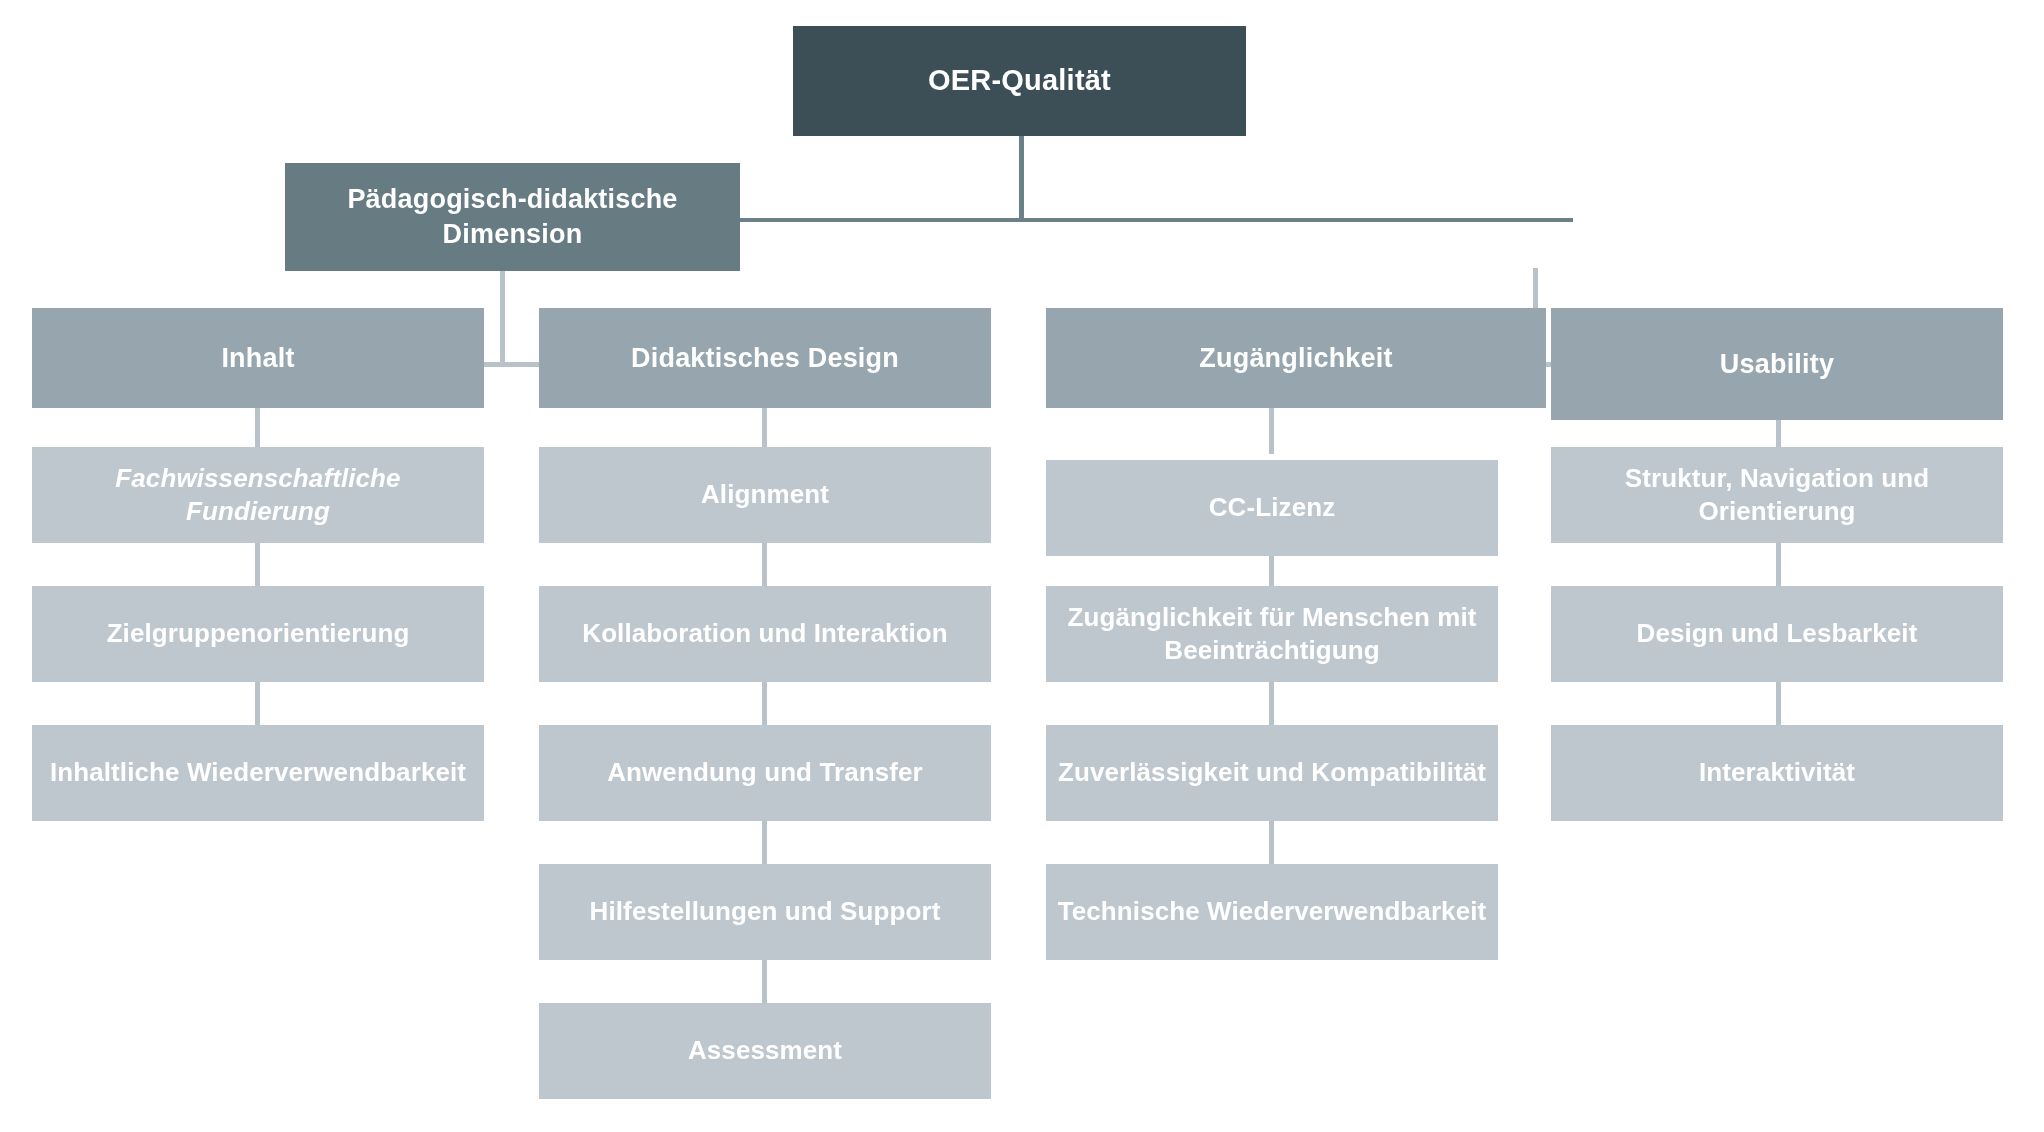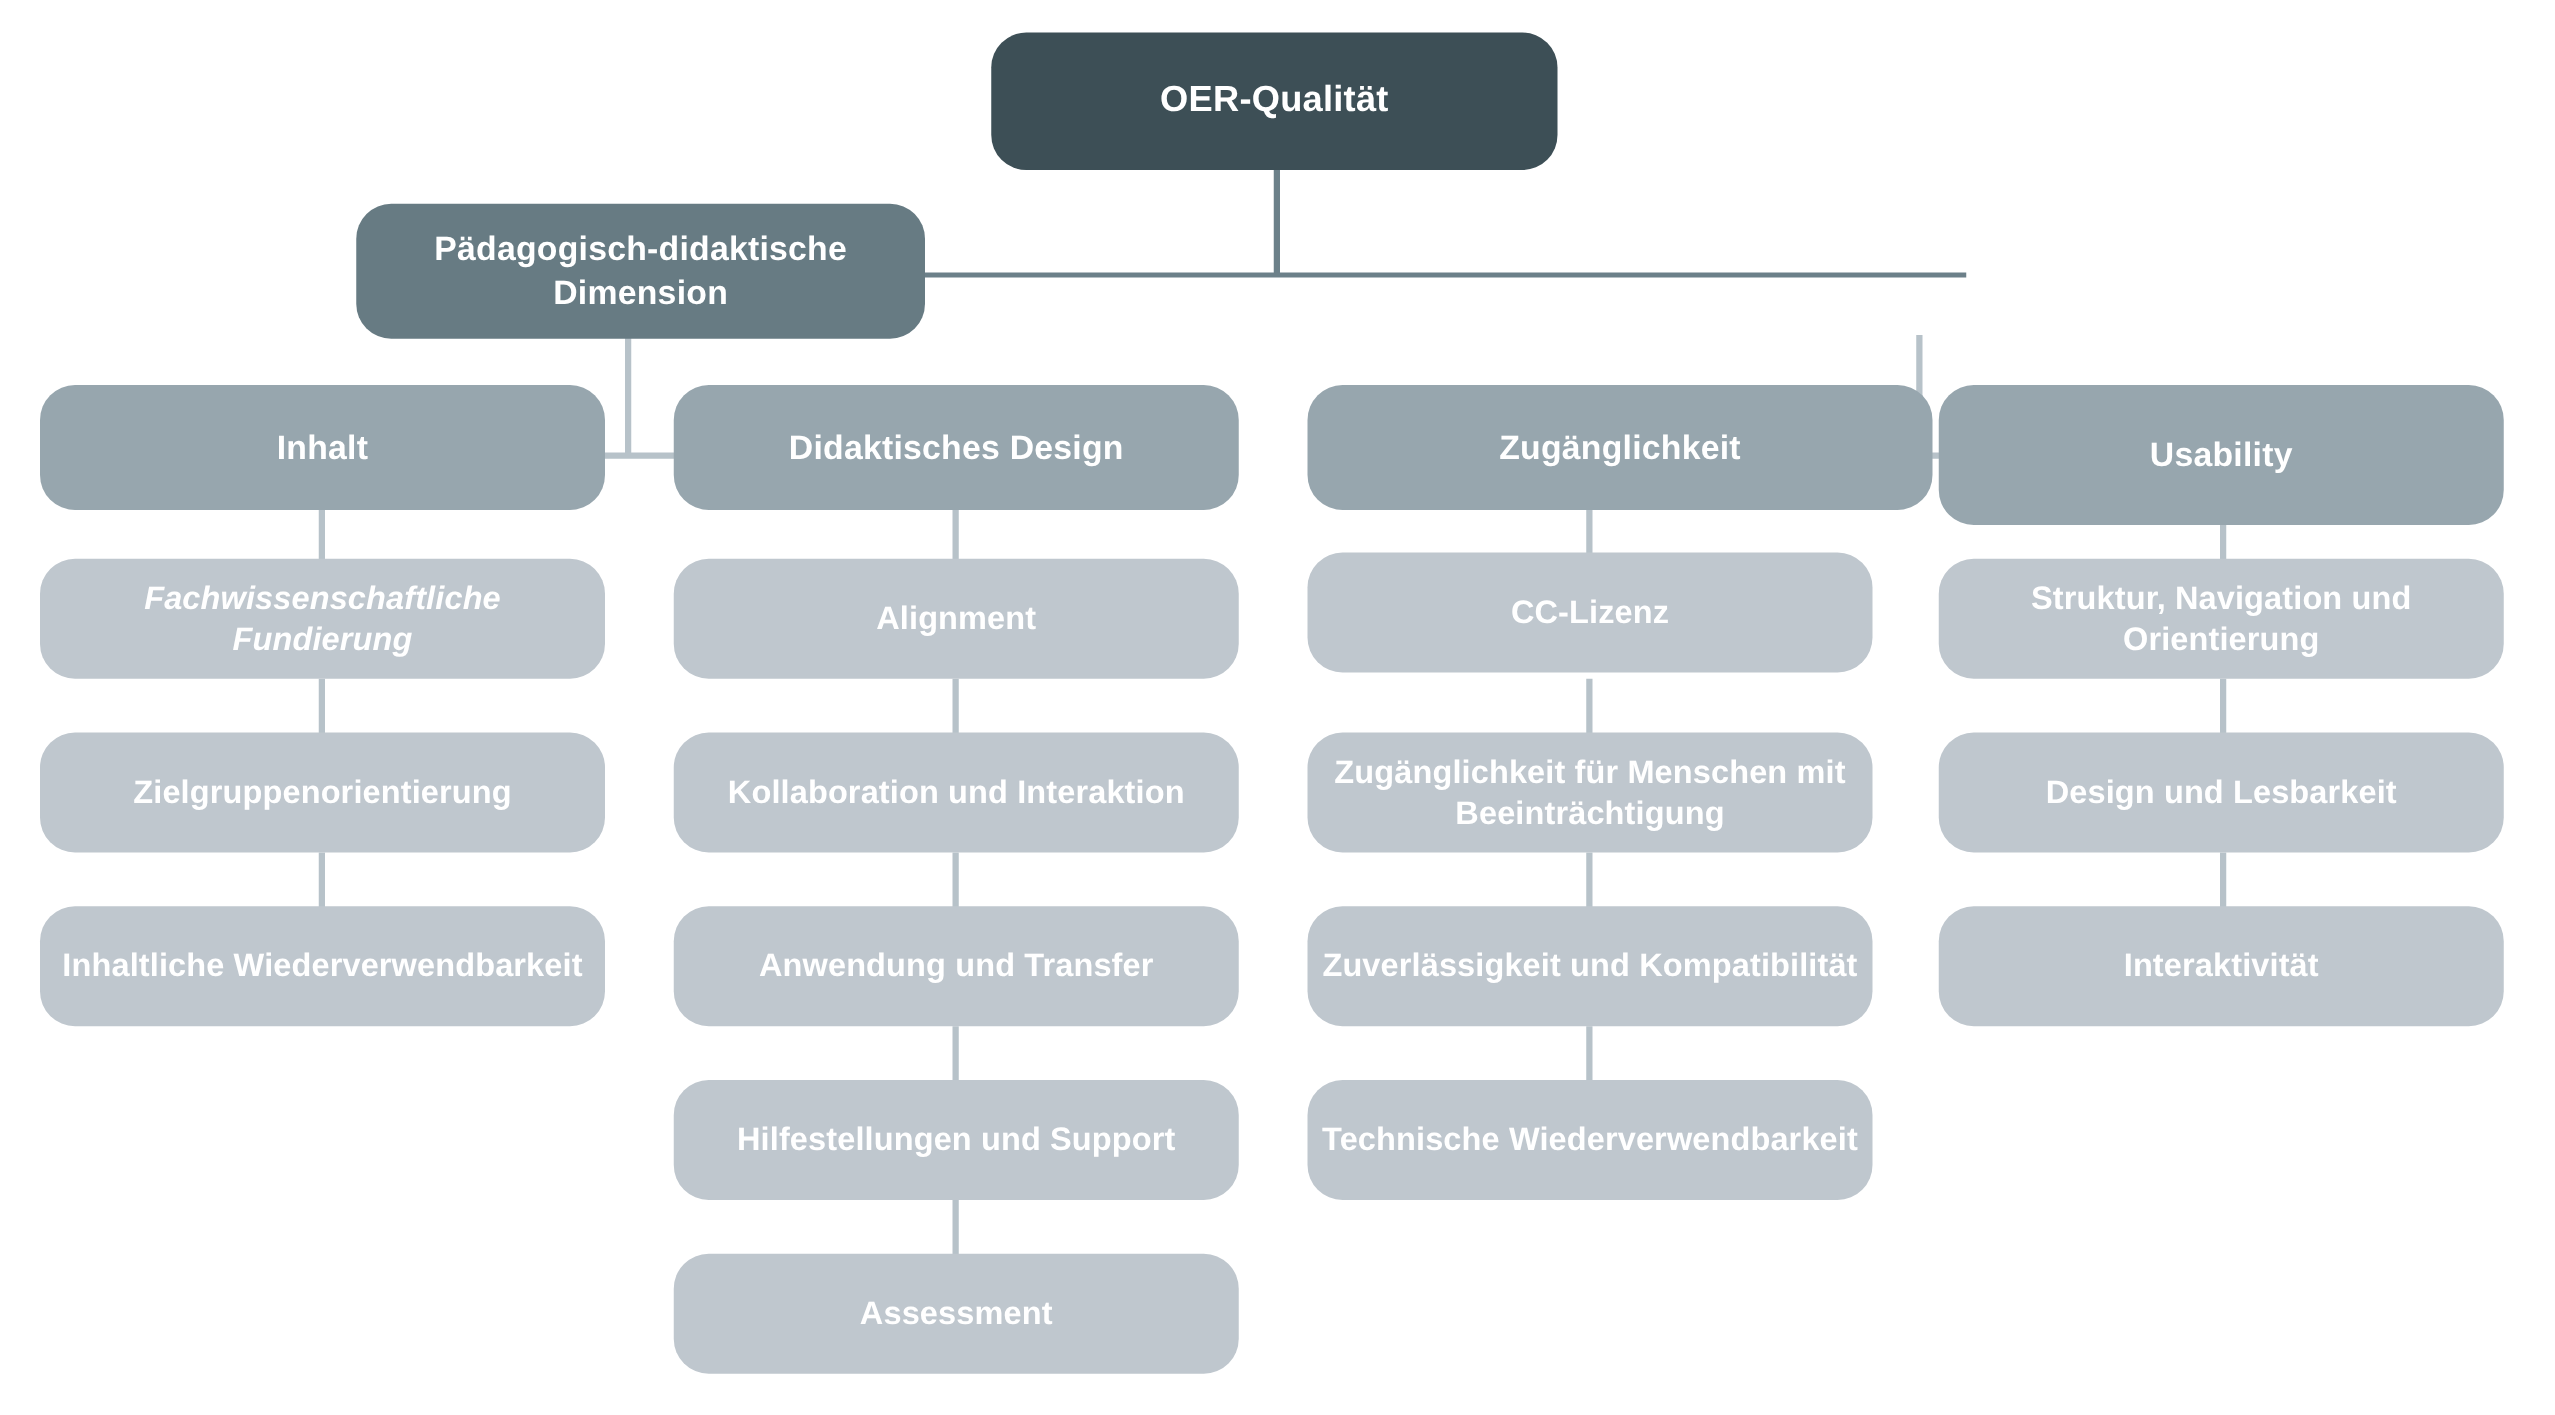--- a/index.html
+++ b/index.html
@@ -22,21 +22,20 @@
     box-sizing: border-box;
     display: flex;
     align-items: center;
     justify-content: center;
     text-align: center;
     color: #ffffff;
     font-weight: bold;
     line-height: 1.28;
     padding: 4px 10px;
     z-index: 2;
-    border-radius: 28px;
   }
   .node .label {
     display: block;
     width: 100%;
   }
   .lvl-root {
     background: #3d4f56;
     font-size: 29px;
     letter-spacing: 0.2px;
   }
@@ -138,21 +137,21 @@
   <div class="node lvl-leaf" style="left:539px; top:725px; width:452px; height:96px;">
     <span class="label">Anwendung und Transfer</span>
   </div>
   <div class="node lvl-leaf" style="left:539px; top:864px; width:452px; height:96px;">
     <span class="label">Hilfestellungen und Support</span>
   </div>
   <div class="node lvl-leaf" style="left:539px; top:1003px; width:452px; height:96px;">
     <span class="label">Assessment</span>
   </div>
 
-  <div class="node lvl-leaf" style="left:1046px; top:442px; width:452px; height:96px;justify-content:center;">
+  <div class="node lvl-leaf" style="left:1046px; top:460px; width:452px; height:96px;justify-content:center;">
     <span class="label">CC-Lizenz</span>
   </div>
   <div class="node lvl-leaf" style="left:1046px; top:586px; width:452px; height:96px;">
     <span class="label">Zugänglichkeit für Menschen mit Beeinträchtigung</span>
   </div>
   <div class="node lvl-leaf" style="left:1046px; top:725px; width:452px; height:96px;">
     <span class="label">Zuverlässigkeit und Kompatibilität</span>
   </div>
   <div class="node lvl-leaf" style="left:1046px; top:864px; width:452px; height:96px;">
     <span class="label">Technische Wiederverwendbarkeit</span>

